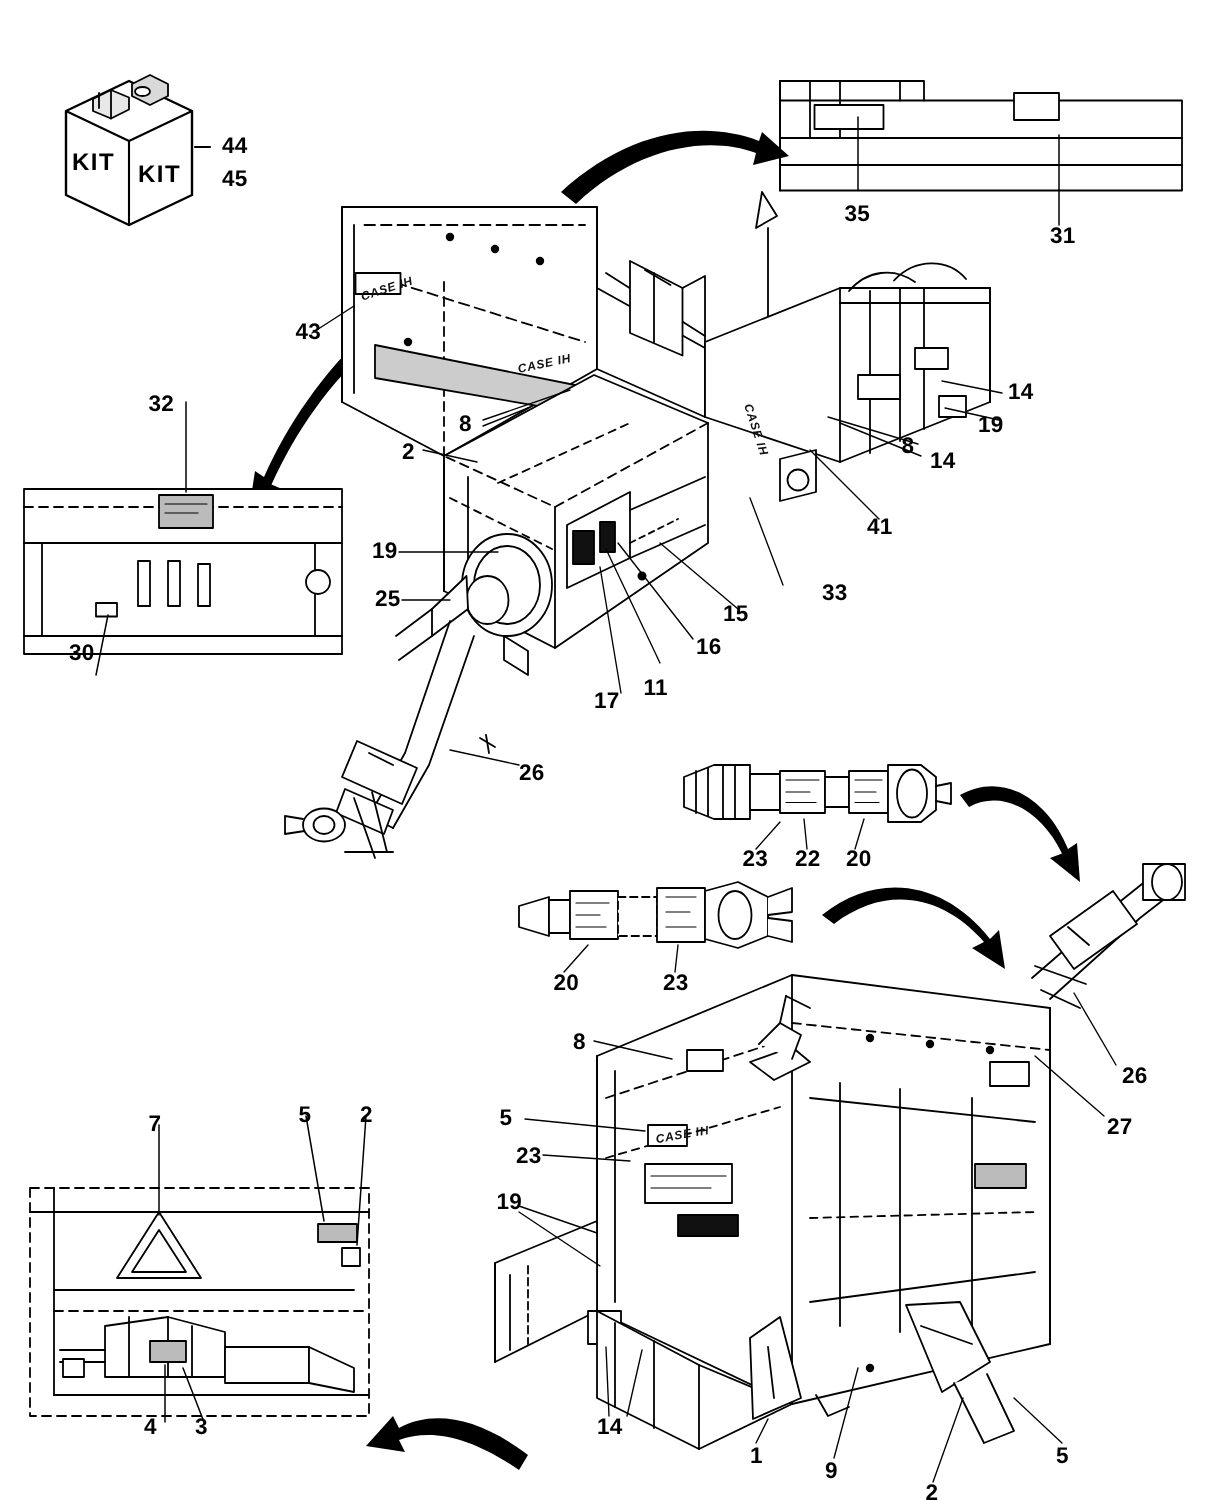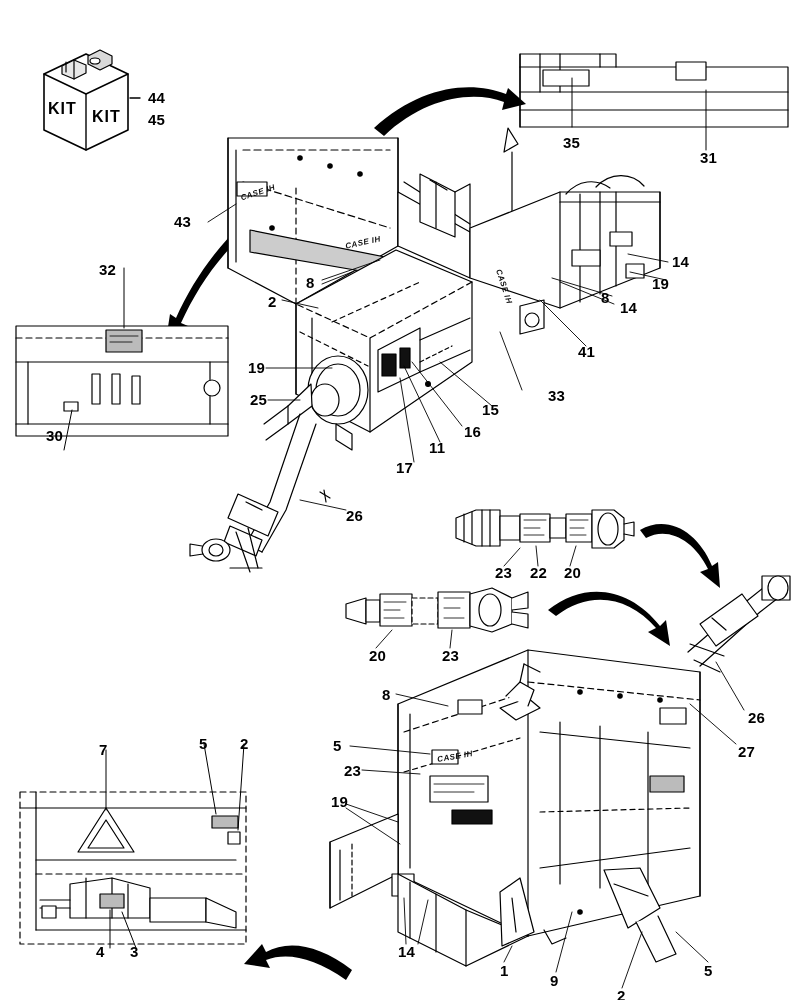--- a/index.html
+++ b/index.html
@@ -368,35 +368,35 @@
     </g>
   </svg>
 
   <div class="kit-label" style="left:48px; top:68px;">KIT</div>
   <div class="kit-label" style="left:92px; top:76px;">KIT</div>
 
   <div class="callout" style="left:148px; top:58px;text-align:right;">44</div>
   <div class="callout" style="left:148px; top:80px;">45</div>
   <div class="callout" style="left:563px; top:103px;">35</div>
   <div class="callout" style="left:700px; top:118px;">31</div>
-  <div class="callout" style="left:174px; top:182px;">43</div>
+  <div class="callout" style="left:197px; top:182px;">43</div>
   <div class="callout" style="left:672px; top:222px;">14</div>
   <div class="callout" style="left:652px; top:244px;">19</div>
   <div class="callout" style="left:306px; top:243px;">8</div>
   <div class="callout" style="left:99px; top:230px;">32</div>
   <div class="callout" style="left:268px; top:262px;">2</div>
   <div class="callout" style="left:620px; top:268px;">14</div>
   <div class="callout" style="left:601px; top:258px;">8</div>
   <div class="callout" style="left:578px; top:312px;">41</div>
   <div class="callout" style="left:248px; top:328px;">19</div>
   <div class="callout" style="left:548px; top:356px;">33</div>
   <div class="callout" style="left:250px; top:360px;">25</div>
   <div class="callout" style="left:482px; top:370px;">15</div>
   <div class="callout" style="left:464px; top:392px;">16</div>
-  <div class="callout" style="left:429px; top:408px;">11</div>
+  <div class="callout" style="left:429px; top:419px;">11</div>
   <div class="callout" style="left:46px; top:396px;">30</div>
   <div class="callout" style="left:396px; top:428px;">17</div>
   <div class="callout" style="left:346px; top:476px;">26</div>
   <div class="callout" style="left:495px; top:533px;">23</div>
   <div class="callout" style="left:530px; top:533px;">22</div>
   <div class="callout" style="left:564px; top:533px;">20</div>
   <div class="callout" style="left:369px; top:616px;">20</div>
   <div class="callout" style="left:442px; top:616px;">23</div>
   <div class="callout" style="left:382px; top:655px;">8</div>
   <div class="callout" style="left:748px; top:678px;">26</div>

